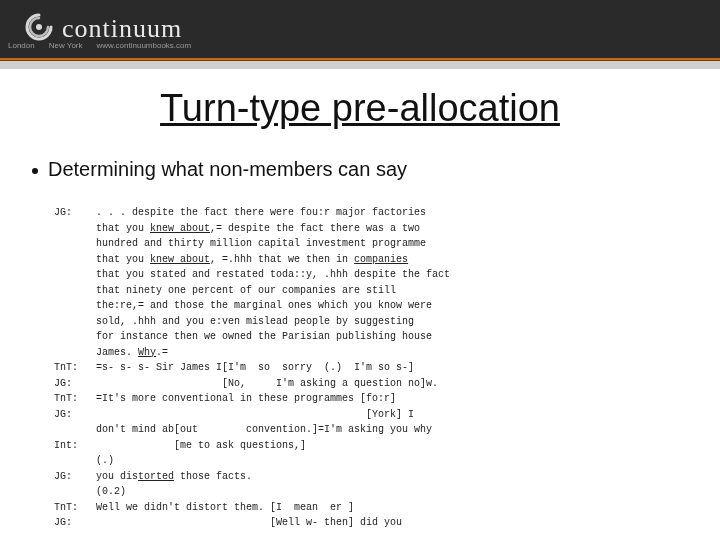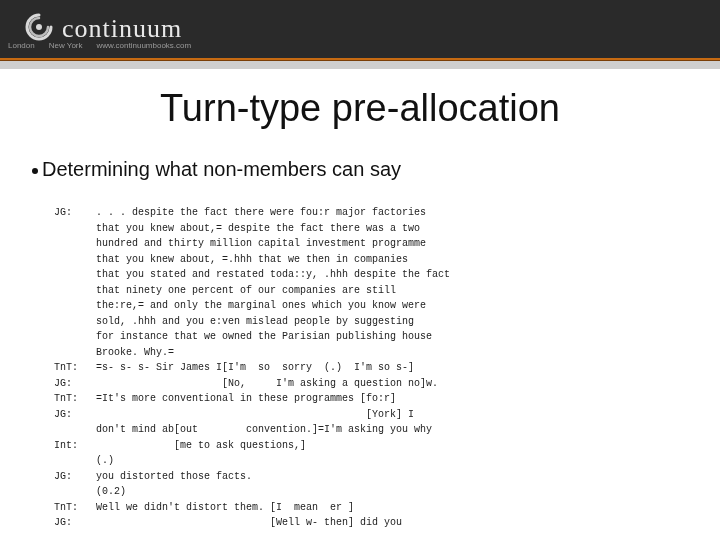--- a/index.html
+++ b/index.html
@@ -58,25 +58,26 @@
   .slide-body {
     padding: 10px 28px 0 28px;
   }
   .title {
     font-size: 38px;
     font-weight: 400;
     color: #111;
     text-align: center;
     margin: 8px 0 28px 0;
     font-family: Arial, sans-serif;
+    text-decoration: underline;
   }
   .bullet {
     display: flex;
     align-items: flex-start;
-    gap: 4px;
+    gap: 10px;
     font-size: 20px;
     color: #111;
     margin-left: 4px;
     margin-bottom: 24px;
   }
   .bullet .dot {
     width: 6px;
     height: 6px;
     background: #111;
     border-radius: 50%;
@@ -84,21 +85,21 @@
     flex: 0 0 auto;
   }
   .transcript {
     margin: 0 26px;
     font-family: "Courier New", Courier, monospace;
     font-size: 10px;
     line-height: 1.55;
     color: #222;
     white-space: pre;
   }
-  .u { }
+  .u { text-decoration: underline; }
 </style>
 </head>
 <body>
 
 <div class="header">
   <div class="logo-wrap">
     <span>
       <svg width="30" height="30" viewBox="0 0 30 30">
         <path d="M15 3 A12 12 0 1 0 27 15" stroke="#d8d8d8" stroke-width="3" fill="none" stroke-linecap="round"></path>
         <path d="M15 6 A9 9 0 1 0 24 15" stroke="#bcbcbc" stroke-width="2.5" fill="none" stroke-linecap="round"></path>
@@ -123,24 +124,24 @@
     <span class="dot"></span>
     <span>Determining what non-members can say</span>
   </div>
 
   <div class="transcript"><span>JG:    . . . despite the fact there were fou:r major factories</span>
 <span>       that you </span><span class="u">knew about</span><span>,= despite the fact there was a two</span>
 <span>       hundred and thirty million capital investment programme</span>
 <span>       that you </span><span class="u">knew about</span><span>, =.hhh that we then in </span><span class="u">companies</span>
 <span>       that you stated and restated toda::y, .hhh despite the fact</span>
 <span>       that ninety one percent of our companies are still</span>
-<span>       the:re,= and only the marginal ones which you know were</span>
+<span>       the:re,= and those the marginal ones which you know were</span>
 <span>       sold, .hhh and you e:ven mislead people by suggesting</span>
-<span>       for instance that we owned the Parisian publishing house</span>
-<span>       Brooke. </span><span class="u">Why</span><span>.=</span>
+<span>       for instance then we owned the Parisian publishing house</span>
+<span>       James. </span><span class="u">Why</span><span>.=</span>
 <span>TnT:   =s- s- s- Sir James I[I'm  so  sorry  (.)  I'm so s-]</span>
 <span>JG:                         [No,     I'm asking a question no]w.</span>
 <span>TnT:   =It's more conventional in these programmes [fo:r]</span>
 <span>JG:                                                 [York] I</span>
 <span>       don't mind ab[out        convention.]=I'm asking you why</span>
 <span>Int:                [me to ask questions,]</span>
 <span>       (.)</span>
 <span>JG:    you dis</span><span class="u">torted</span><span> those facts.</span>
 <span>       (0.2)</span>
 <span>TnT:   Well we didn't distort them. [I  mean  er ]</span>

